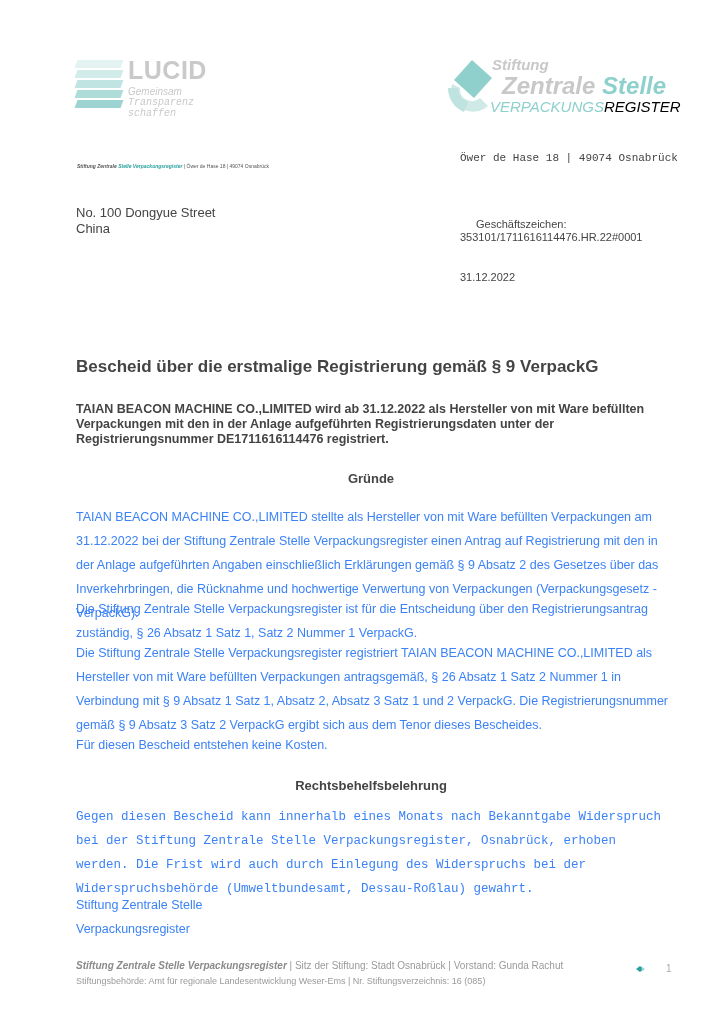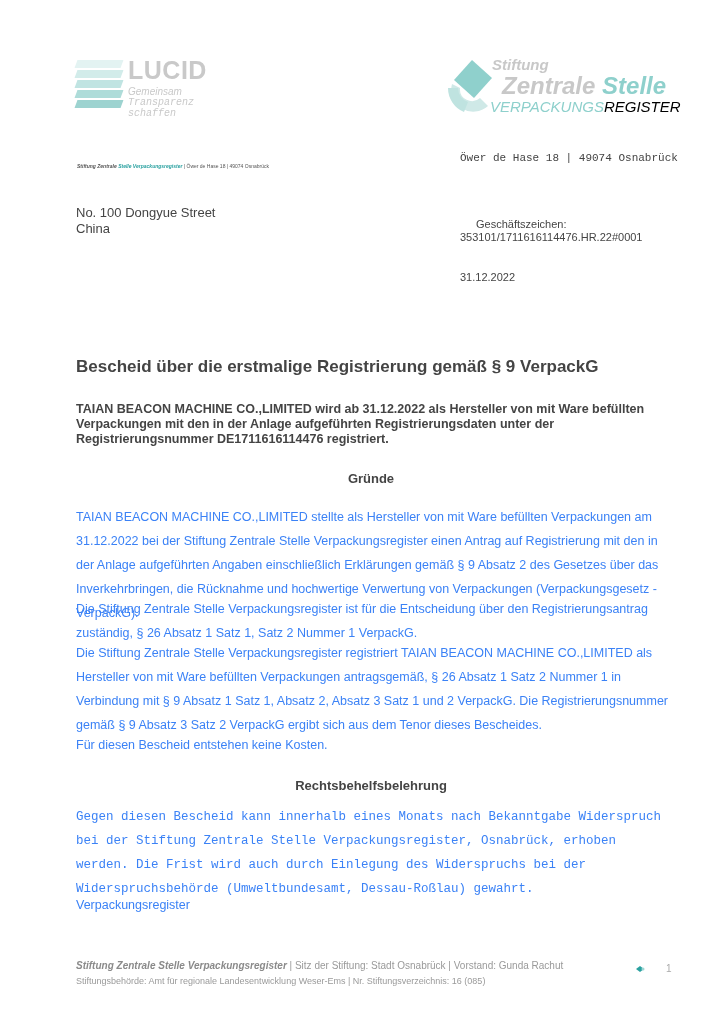--- a/index.html
+++ b/index.html
@@ -79,20 +79,21 @@
 <div class="abs heading" style="top:471px;">Gründe</div>
 <div class="abs para" style="top:505px;">TAIAN BEACON MACHINE CO.,LIMITED stellte als Hersteller von mit Ware befüllten Verpackungen am 31.12.2022 bei der Stiftung Zentrale Stelle Verpackungsregister einen Antrag auf Registrierung mit den in der Anlage aufgeführten Angaben einschließlich Erklärungen gemäß § 9 Absatz 2 des Gesetzes über das Inverkehrbringen, die Rücknahme und hochwertige Verwertung von Verpackungen (Verpackungsgesetz - VerpackG).</div>
 <div class="abs para" style="top:597px;">Die Stiftung Zentrale Stelle Verpackungsregister ist für die Entscheidung über den Registrierungsantrag zuständig, § 26 Absatz 1 Satz 1, Satz 2 Nummer 1 VerpackG.</div>
 <div class="abs para" style="top:641px;">Die Stiftung Zentrale Stelle Verpackungsregister registriert TAIAN BEACON MACHINE CO.,LIMITED als Hersteller von mit Ware befüllten Verpackungen antragsgemäß, § 26 Absatz 1 Satz 2 Nummer 1 in Verbindung mit § 9 Absatz 1 Satz 1, Absatz 2, Absatz 3 Satz 1 und 2 VerpackG. Die Registrierungsnummer gemäß § 9 Absatz 3 Satz 2 VerpackG ergibt sich aus dem Tenor dieses Bescheides.</div>
 <div class="abs para" style="top:733px;">Für diesen Bescheid entstehen keine Kosten.</div>
 
 <div class="abs heading" style="top:769px;margin-top:9px;">Rechtsbehelfsbelehrung</div>
 <div class="abs para" style="top:805px;font-family:Liberation Mono, monospace;">Gegen diesen Bescheid kann innerhalb eines Monats nach Bekanntgabe Widerspruch bei der Stiftung Zentrale Stelle Verpackungsregister, Osnabrück, erhoben werden. Die Frist wird auch durch Einlegung des Widerspruchs bei der Widerspruchsbehörde (Umweltbundesamt, Dessau-Roßlau) gewahrt.</div>
 
 <div class="abs para" style="top:893px;">
+  <div>Stiftung Zentrale Stelle</div>
   <div>Verpackungsregister</div>
 </div>
 
 <div id="footer1" class="abs"><b>Stiftung Zentrale Stelle Verpackungsregister</b><span> | Sitz der Stiftung: Stadt Osnabrück | Vorstand: Gunda Rachut</span></div>
 <div id="footer2" class="abs">Stiftungsbehörde: Amt für regionale Landesentwicklung Weser-Ems | Nr. Stiftungsverzeichnis: 16 (085)</div>
 <svg id="page-mark" class="abs" viewBox="0 0 9 6">
   <polygon points="4,0 8,3 4,6 0,3" fill="#2aa1a0"></polygon>
   <circle cx="7" cy="3" r="1.5" fill="#9ed7d4"></circle>
 </svg>
 <div id="page-num" class="abs">1</div>

